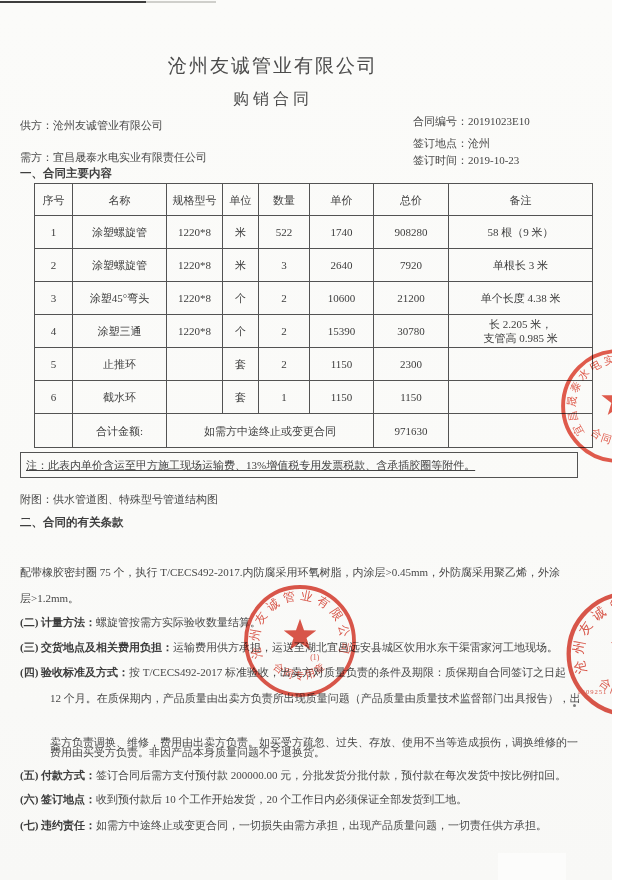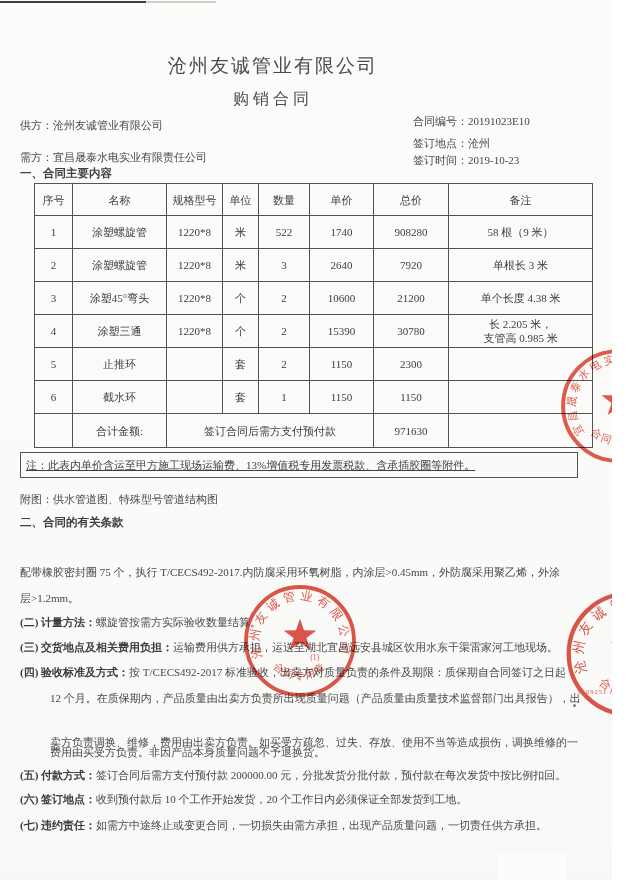--- a/index.html
+++ b/index.html
@@ -154,21 +154,21 @@
         <td></td>
         <td>套</td>
         <td>1</td>
         <td>1150</td>
         <td>1150</td>
         <td></td>
       </tr>
       <tr class="total-row">
         <td></td>
         <td>合计金额:</td>
-        <td colspan="4">签订合同后需方支付预付款</td>
+        <td colspan="4">如需方中途终止或变更合同</td>
         <td>971630</td>
         <td></td>
       </tr>
     </tbody>
   </table>
 
   <div class="abs notebox">
     <span>注：此表内单价含运至甲方施工现场运输费、13%增值税专用发票税款、含承插胶圈等附件。</span>
   </div>
 

